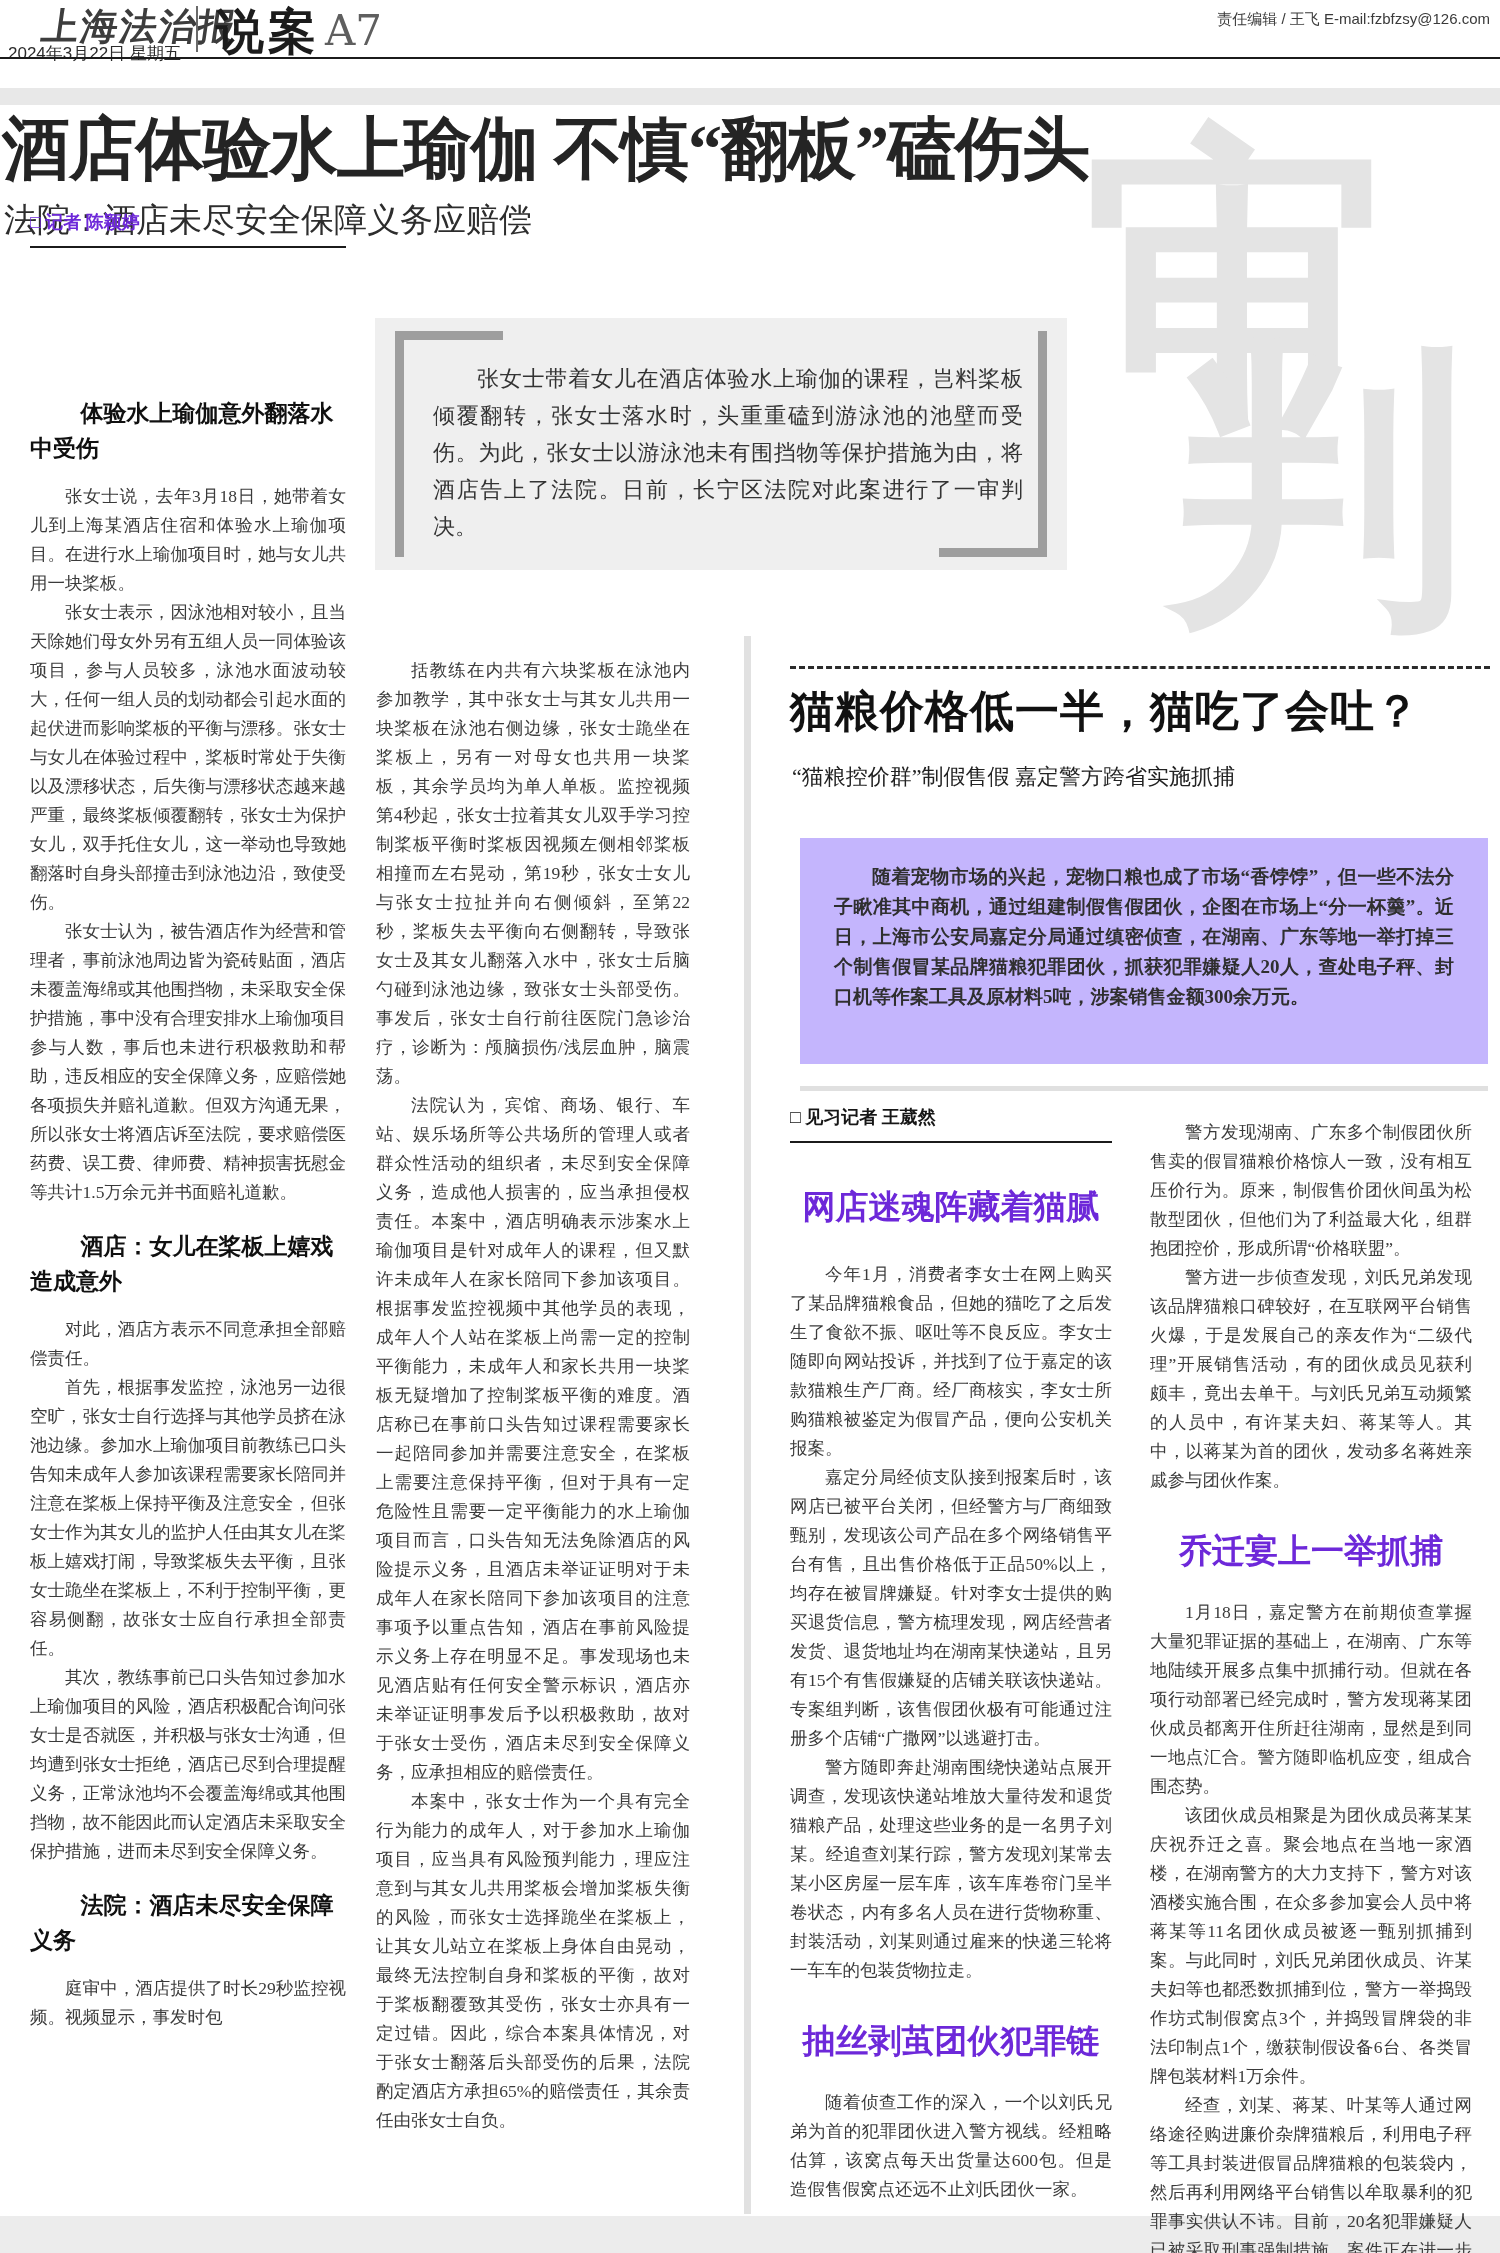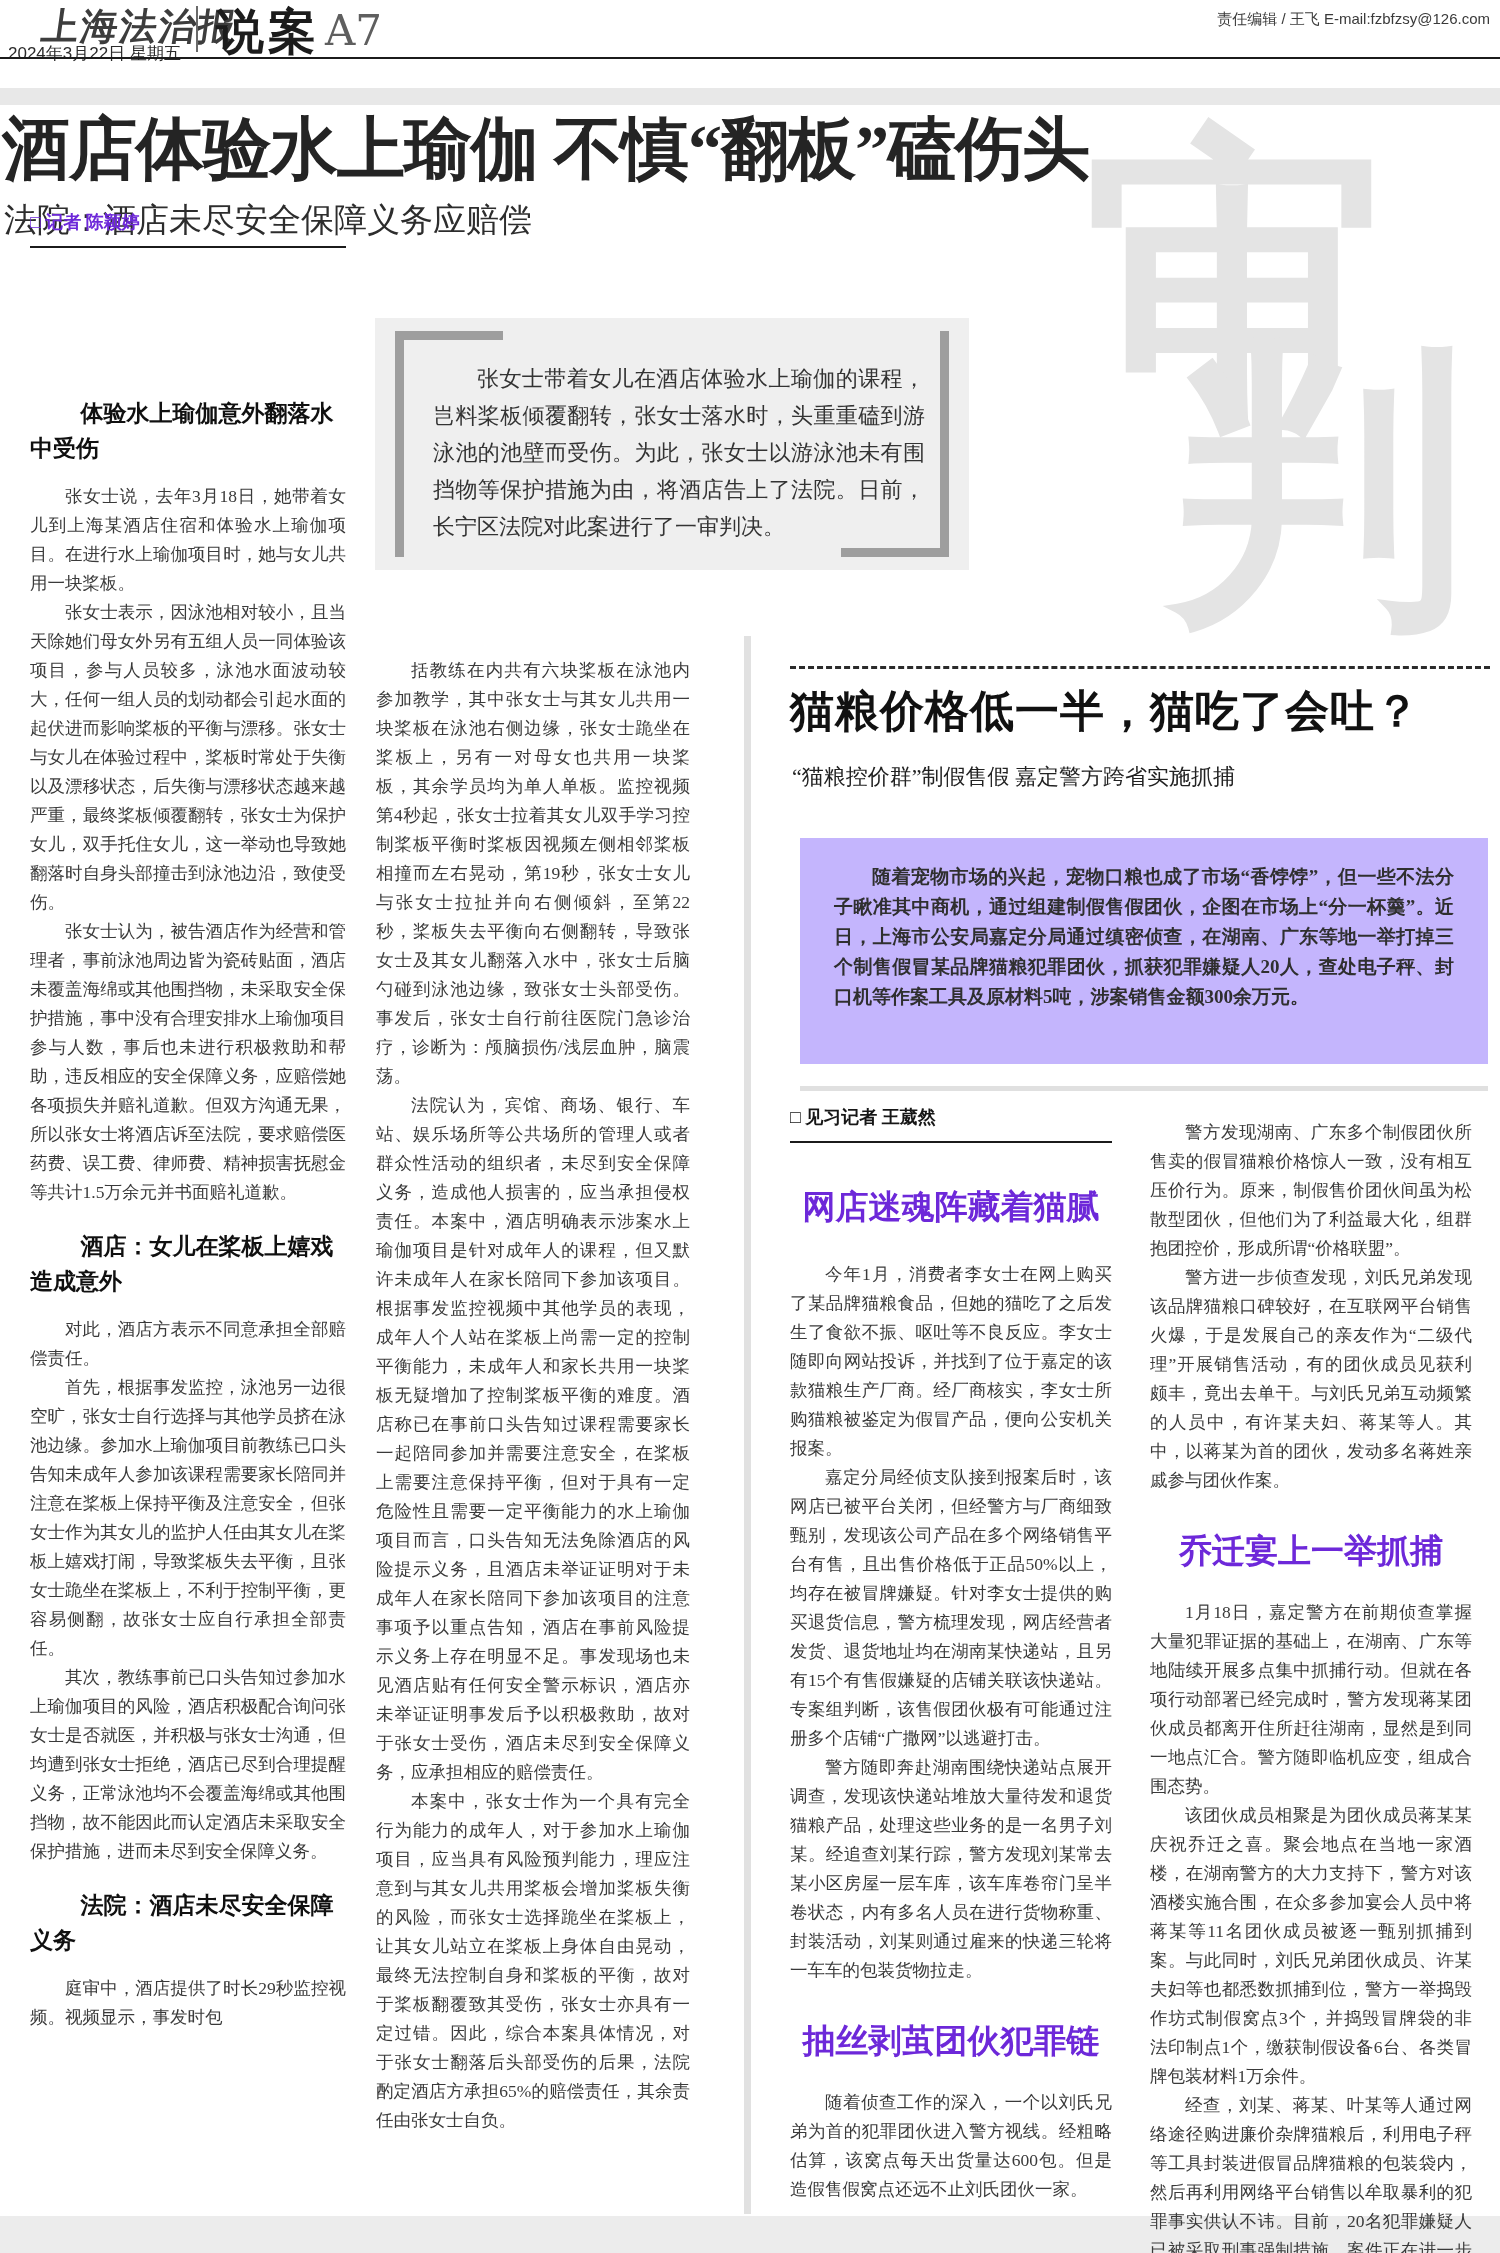--- a/index.html
+++ b/index.html
@@ -24,21 +24,21 @@
   .headline{position:absolute;left:2px;top:104px;font-size:68px;font-weight:900;
             color:#242424;white-space:nowrap;letter-spacing:-1px;}
   .subhead{position:absolute;left:4px;top:198px;font-size:33px;color:#2d2d2d;font-weight:400;}
   
   .wm{position:absolute;font-size:300px;color:#e4e4e4;font-weight:700;z-index:0;line-height:1;}
   .wm1{left:1085px;top:128px;}
   .wm2{left:1168px;top:338px;}
   
   .byline1{position:absolute;left:30px;top:210px;font-size:18px;font-weight:700;color:#6d28d9;z-index:2;}
   .rule-byline{position:absolute;left:30px;top:246px;width:316px;height:2px;background:#1b1b1b;z-index:2;}
-  .quote-box{position:absolute;left:375px;top:318px;width:594px;height:252px;background:#efefef;z-index:1;}
+  .quote-box{position:absolute;left:375px;top:318px;width:692px;height:252px;background:#efefef;z-index:1;}
   .qb-bar-l{position:absolute;left:20px;top:13px;bottom:13px;width:9px;background:#9e9e9e;}
   .qb-bar-r{position:absolute;right:20px;top:13px;bottom:13px;width:9px;background:#9e9e9e;}
   .qb-arm-t{position:absolute;left:20px;top:13px;width:108px;height:9px;background:#9e9e9e;}
   .qb-arm-b{position:absolute;right:20px;bottom:13px;width:108px;height:9px;background:#9e9e9e;}
   .qb-text{position:absolute;left:58px;right:44px;top:42px;font-size:22px;line-height:37px;
            color:#333;text-indent:2em;text-align:justify;}
   .col{position:absolute;text-align:justify;z-index:1;}
   .a1c1{left:30px;top:278px;width:316px;}
   .a1c2{left:376px;top:656px;width:314px;}
   .body-p{font-size:17.5px;line-height:29px;text-indent:2em;margin:0;color:#3a3a3a;}

